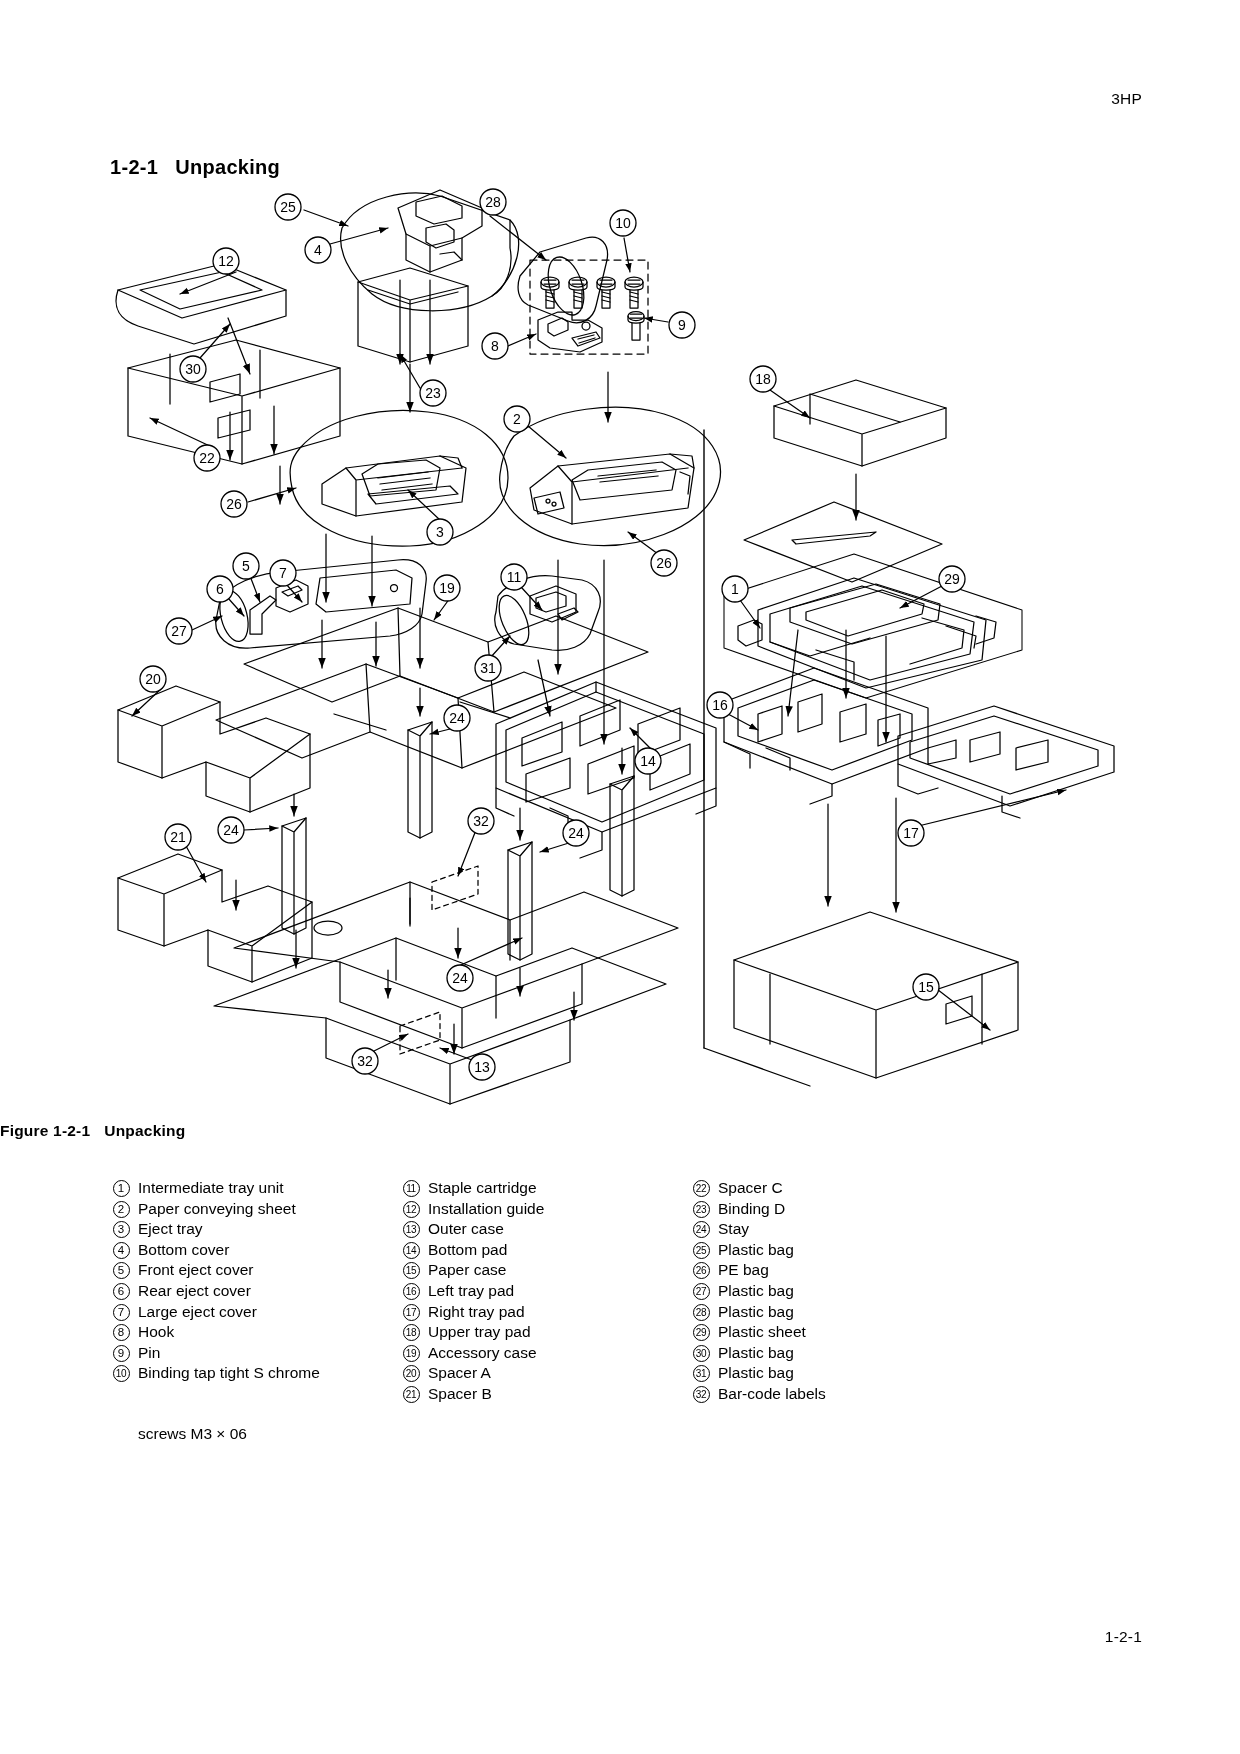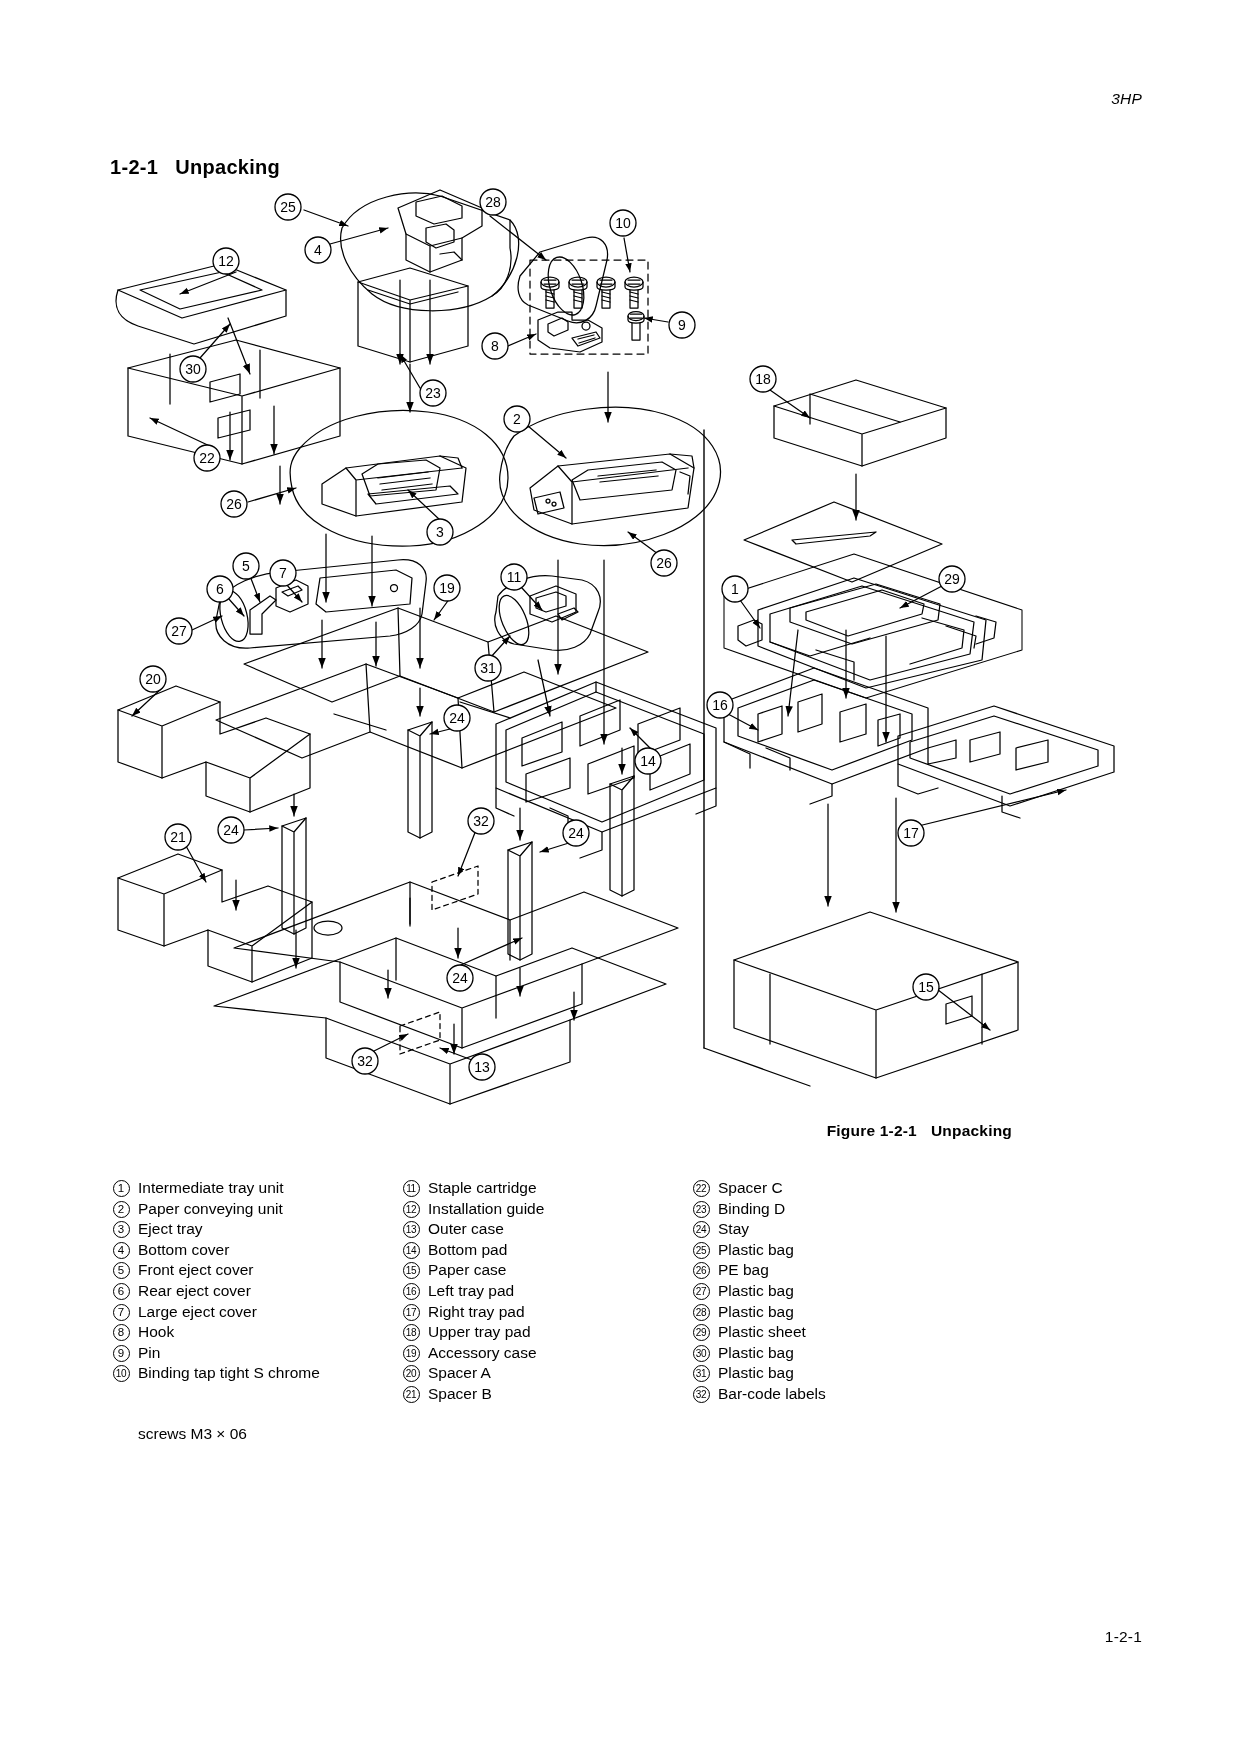--- a/index.html
+++ b/index.html
@@ -16,21 +16,20 @@
     overflow: hidden;
   }
 
   
   .page-header {
     position: absolute;
     top: 90px;
     right: 98px;
     font-size: 15.5px;
     letter-spacing: .2px;
-    font-style: italic;
   }
   .section-title {
     position: absolute;
     top: 124px;
     left: 110px;
     font-size: 20px;
     font-weight: bold;
     letter-spacing: .3px;
     margin-top: 32px;
   }
@@ -44,21 +43,21 @@
     width: 1020px;
     height: 940px;
   }
   .figure-area svg { display: block; }
 
   .figure-caption {
     position: absolute;
     top: 1122px;
     left: 0;
     width: 1012px;
-    text-align: right;
+    text-align: left;
     font-size: 15.5px;
     font-weight: bold;
     letter-spacing: .2px;
   }
   .figure-caption .cap-num { margin-right: 14px; }
 
   
   .legend {
     position: absolute;
     top: 1178px;
@@ -578,21 +577,21 @@
     <div class="legend-item">
       <span class="bullet">
           <span class="cnum">1</span>
         </span>
       <span class="label">Intermediate tray unit</span>
     </div>
     <div class="legend-item">
       <span class="bullet">
           <span class="cnum">2</span>
         </span>
-      <span class="label">Paper conveying unit</span>
+      <span class="label">Paper conveying sheet</span>
     </div>
     <div class="legend-item">
       <span class="bullet">
           <span class="cnum">3</span>
         </span>
       <span class="label">Eject tray</span>
     </div>
     <div class="legend-item">
       <span class="bullet">
           <span class="cnum">4</span>

